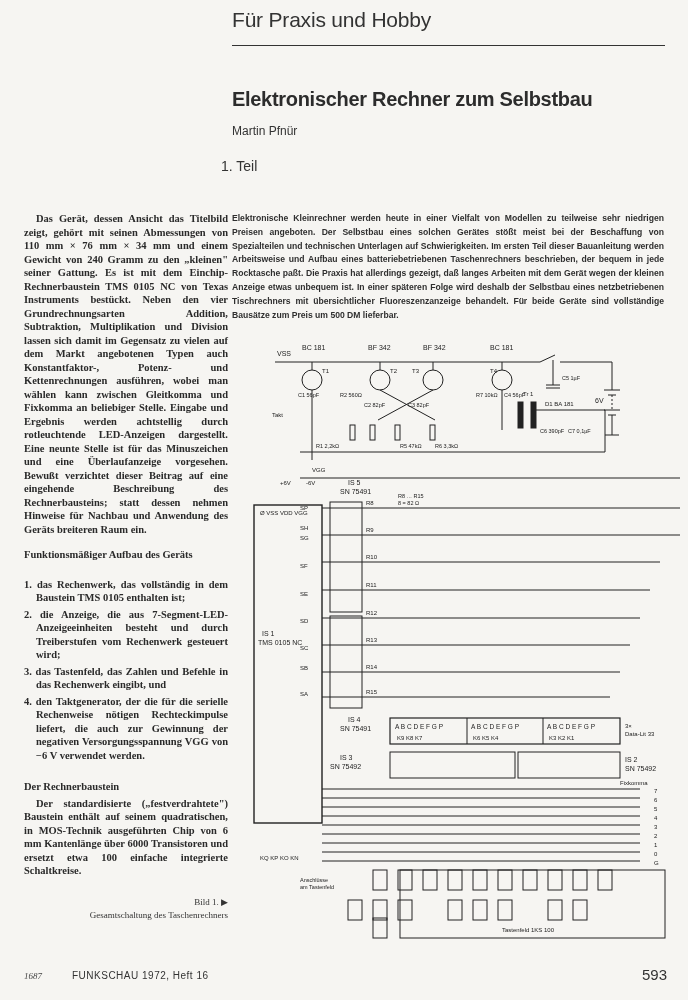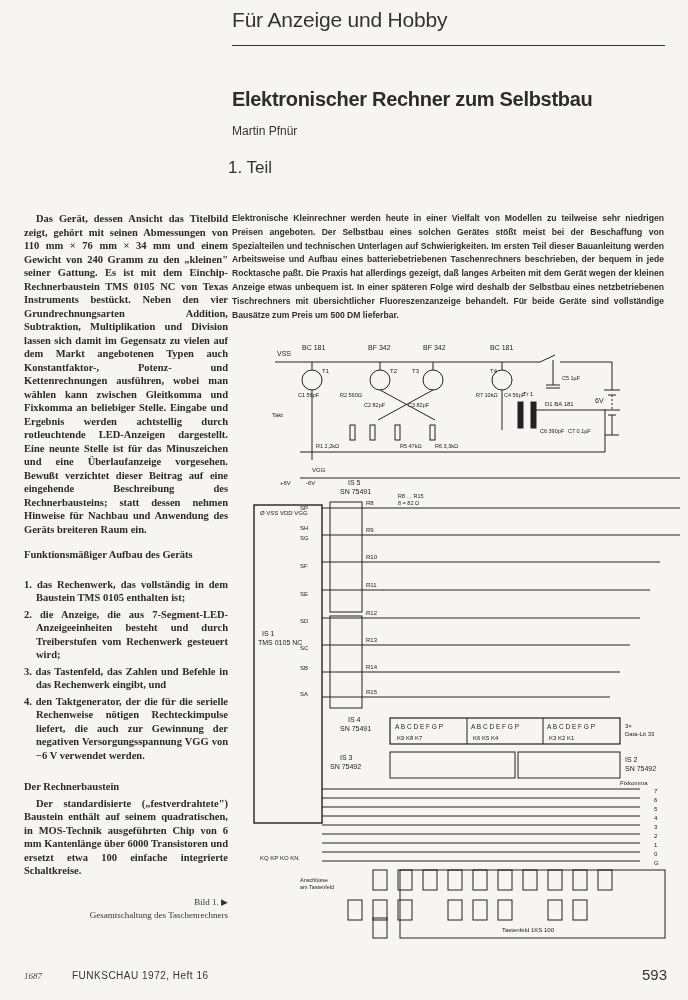--- a/index.html
+++ b/index.html
@@ -2,39 +2,39 @@
 <html><head>
 <meta charset="utf-8">
 <style>
   html, body { margin:0; padding:0; }
   body { width:688px; height:1000px; background:#f6f5f2; position:relative; overflow:hidden; color:#2a2a2a; }
   .abs { position:absolute; }
   .section-head { left:232px; top:8px; font-family:"Liberation Sans", sans-serif; font-size:21px; color:#333; letter-spacing:-0.2px; }
   .head-rule { left:232px; top:45px; width:433px; height:1px; background:#333; }
   .title { left:232px; top:88px; font-family:"Liberation Sans", sans-serif; font-weight:bold; font-size:20px; color:#2c2c2c; letter-spacing:-0.3px; white-space:nowrap;text-align:right; }
   .author { left:232px; top:124px; font-family:"Liberation Sans", sans-serif; font-size:12px; color:#333; }
-  .part { left:228px; top:158px; font-family:"Liberation Sans", sans-serif; font-size:17px; color:#333; }
+  .part { left:221px; top:158px; font-family:"Liberation Sans", sans-serif; font-size:14px; color:#333; }
   .lead { left:232px; top:212px; width:432px; font-family:"Liberation Sans", sans-serif; font-weight:bold; font-size:8.6px; line-height:13.8px; color:#2f2f2f; text-align:justify; }
   .col { left:24px; width:204px; font-family:"Liberation Serif", serif; font-size:10.5px; line-height:13.5px; color:#2a2a2a; text-align:justify; }
   .col p { margin:0; text-indent:12px;font-weight:bold; }
   .col p.noind { text-indent:0; }
   .col h4 { margin:12px 0 3px 0; font-size:10.5px; font-weight:bold; font-family:"Liberation Serif", serif; }
   .col ol { margin:16px 0; padding:0; list-style:none;font-weight:bold; }
   .col li { margin:0 0 3px 0; padding-left:12px; text-indent:-12px; }
   .caption { left:60px; top:896px; width:168px; text-align:right; font-family:"Liberation Serif", serif; font-size:9px; line-height:13px; color:#333; }
   .footer-left { left:24px; top:971px; font-family:"Liberation Serif", serif; font-style:italic; font-size:9px; color:#444; }
   .footer-mag { left:72px; top:970px; font-family:"Liberation Sans", sans-serif; font-size:10px; color:#333; letter-spacing:0.5px; }
   .footer-page { left:642px; top:966px; font-family:"Liberation Sans", sans-serif; font-size:15px; color:#333; }
   .schem { left:240px; top:340px; }
   .schem text { font-family:"Liberation Sans", sans-serif; fill:#222; }
 </style>
 </head>
 <body>
 
-<div class="abs section-head">Für Anzeige und Hobby</div>
+<div class="abs section-head">Für Praxis und Hobby</div>
 <div class="abs head-rule"></div>
 
 <div class="abs title">Elektronischer Rechner zum Selbstbau</div>
 <div class="abs author">Martin Pfnür</div>
 <div class="abs part">1. Teil</div>
 
 <div class="abs lead">Elektronische Kleinrechner werden heute in einer Vielfalt von Modellen zu teilweise sehr niedrigen Preisen angeboten. Der Selbstbau eines solchen Gerätes stößt meist bei der Beschaffung von Spezialteilen und technischen Unterlagen auf Schwierigkeiten. Im ersten Teil dieser Bauanleitung werden Arbeitsweise und Aufbau eines batteriebetriebenen Taschenrechners beschrieben, der bequem in jede Rocktasche paßt. Die Praxis hat allerdings gezeigt, daß langes Arbeiten mit dem Gerät wegen der kleinen Anzeige etwas unbequem ist. In einer späteren Folge wird deshalb der Selbstbau eines netzbetriebenen Tischrechners mit übersichtlicher Fluoreszenzanzeige behandelt. Für beide Geräte sind vollständige Bausätze zum Preis um 500 DM lieferbar.</div>
 
 <div class="abs col" style="top:212px;">
   <p>Das Gerät, dessen Ansicht das Titelbild zeigt, gehört mit seinen Abmessungen von 110 mm × 76 mm × 34 mm und einem Gewicht von 240 Gramm zu den „kleinen" seiner Gattung. Es ist mit dem Einchip-Rechnerbaustein TMS 0105 NC von Texas Instruments bestückt. Neben den vier Grundrechnungsarten Addition, Subtraktion, Multiplikation und Division lassen sich damit im Gegensatz zu vielen auf dem Markt angebotenen Typen auch Konstantfaktor-, Potenz- und Kettenrechnungen ausführen, wobei man wählen kann zwischen Gleitkomma und Fixkomma an beliebiger Stelle. Eingabe und Ergebnis werden achtstellig durch rotleuchtende LED-Anzeigen dargestellt. Eine neunte Stelle ist für das Minuszeichen und eine Überlaufanzeige vorgesehen. Bewußt verzichtet dieser Beitrag auf eine eingehende Beschreibung des Rechnerbausteins; statt dessen nehmen Hinweise für Nachbau und Anwendung des Geräts breiteren Raum ein.</p>

